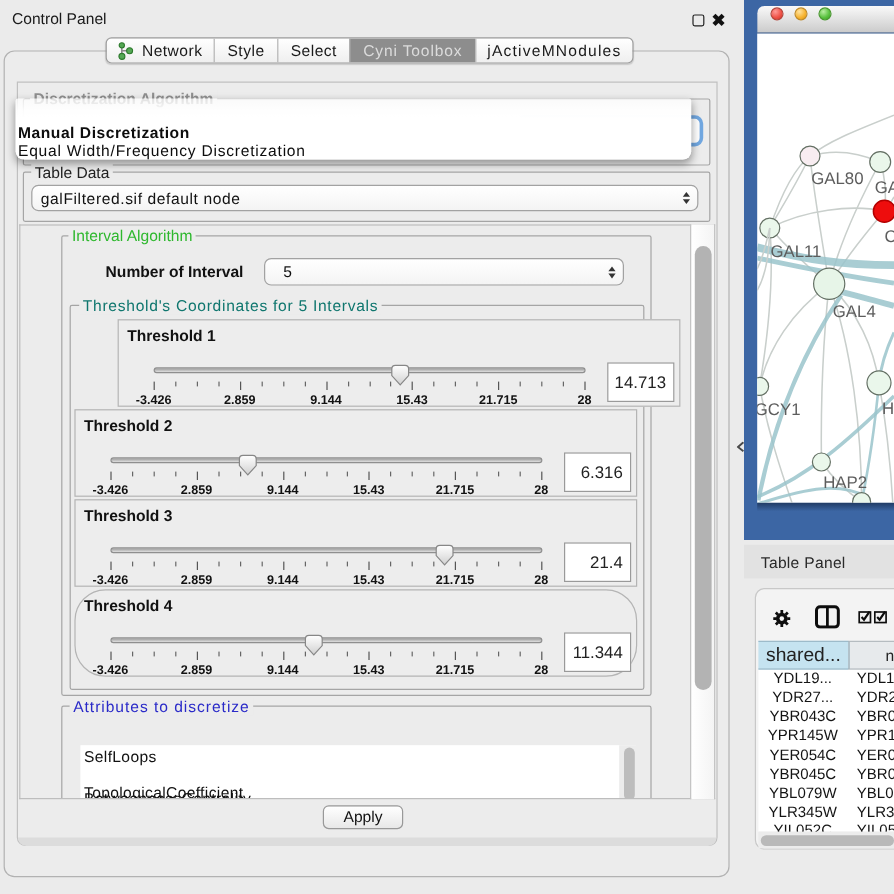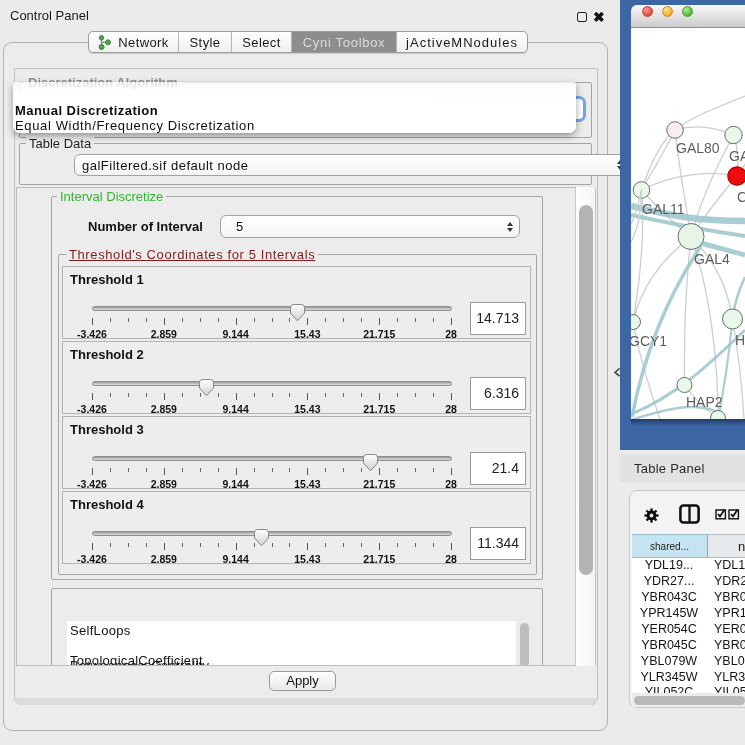--- a/index.html
+++ b/index.html
@@ -60,21 +60,21 @@
 .netwin { left:620px; top:0; width:125px; height:450px; background:#3c66a4; }
 .titlebar { position:absolute; left:11px; top:5px; width:114px; height:23px; background:linear-gradient(#f9f9f9,#cbcbcb); border-bottom:1px solid #8d8d8d; border-radius:6px 0 0 0; }
 .light { position:absolute; top:6px; width:11px; height:11px; border-radius:50%; }
 .canvas { position:absolute; left:11px; top:28px; width:114px; height:391px; background:#ffffff; }
 .canvshadow { position:absolute; left:11px; top:419px; width:114px; height:7px; background:linear-gradient(rgba(10,25,50,0.55),rgba(10,25,50,0)); }
 
 
 .tp-band { left:620px; top:454px; width:125px; height:28px; background:#e2e2e2; }
 .tp-title { left:634px; top:461px; font-size:13px; color:#2a2a2a; letter-spacing:0.25px; }
 .tablebox { left:629px; top:490px; width:130px; height:218px; background:#f3f3f3; border:1px solid #c8c8c8; border-radius:8px; }
-.th1 { left:632px; top:534px; width:75px; height:24px; background:#c5e3f0; border-top:1px solid #9dbbca; border-bottom:1px solid #9dbbca; font-size:10px; color:#222; text-align:center; line-height:23px; }
+.th1 { left:632px; top:534px; width:75px; height:24px; background:#c5e3f0; border-top:1px solid #9dbbca; border-bottom:1px solid #9dbbca; font-size:16px; color:#222; text-align:center; line-height:23px; }
 .th2 { left:707px; top:534px; width:38px; height:24px; background:#e7eaec; border-top:1px solid #b5bcc0; border-bottom:1px solid #b5bcc0; border-left:1px solid #8fa7b4; font-size:13px; color:#222; line-height:23px; padding-left:30px; }
 .trow { position:absolute; width:74px; height:15.9px; font-size:12.5px; color:#141414; text-align:center; line-height:15.9px; left:632px; }
 .trow2 { position:absolute; height:15.9px; font-size:12.5px; color:#141414; line-height:15.9px; left:714px; width:31px; overflow:hidden; }
 .tbodybg { left:632px; top:558px; width:113px; height:135px; background:#ffffff; }
 .hsb { left:634px; top:696px; width:111px; height:9px; background:#b9b9b9; border-radius:6px; }
 </style>
 </head>
 <body>
 <div class="page">
 
@@ -100,47 +100,47 @@
     <div class="seg sel" style="width:105px; letter-spacing:0.7px;">Cyni Toolbox</div>
     <div class="seg" style="width:131px; letter-spacing:1.0px;">jActiveMNodules</div>
   </div>
 
   <div class="grp" style="left:19px; top:82px; width:573px; height:56px;"></div>
   <div class="grplab" style="left:25px; top:75px; color:#8f8f8f; font-weight:bold;">Discretization Algorithm</div>
   <div class="abs" style="left:430px; top:96px; width:156px; height:26px; background:#fff; border:3px solid #71a7e0; border-radius:7px;"></div>
 
   <div class="grp" style="left:19px; top:143px; width:573px; height:42px;"></div>
   <div class="grplab" style="left:26px; top:136px; color:#222;">Table Data</div>
-  <div class="combo" style="left:26px; top:154px; width:556px; height:22px; letter-spacing:0.5px;margin-left:48px;">
+  <div class="combo" style="left:26px; top:154px; width:556px; height:22px; letter-spacing:0.5px;">
     <span class="ctext" style="padding-left:7px;">galFiltered.sif default node</span>
     <span class="arrows">
         <span class="up"></span>
         <span class="dn"></span>
       </span>
   </div>
 
   <div class="abs" style="left:16px; top:187px; width:580px; height:479px; border:1px solid #bdbdbd; border-right:none; overflow:hidden;">
   <div class="abs" style="left:0; top:0; width:558px; height:479px; overflow:hidden;">
 
     <div class="grp" style="left:34px; top:8px; width:492px; height:384px;"></div>
-    <div class="grplab" style="left:40px; top:1px; color:#2eb82e;">Interval Discretize</div>
+    <div class="grplab" style="left:40px; top:1px; color:#2eb82e;">Interval Algorithm</div>
 
     <div class="txt" style="left:71px; top:31px; font-size:13px; font-weight:bold; color:#111;">Number of Interval</div>
     <div class="combo" style="left:203px; top:27px; width:300px; height:23px;">
       <span class="ctext" style="padding-left:15px;">5</span>
       <span class="arrows">
             <span class="up"></span>
             <span class="dn"></span>
           </span>
     </div>
 
     <div class="grp" style="left:41px; top:66px; width:479px; height:321px;"></div>
-    <div class="grplab" style="left:49px; top:59px; color:#7f1d1d; letter-spacing:0.6px;text-decoration:underline;">Threshold's Coordinates for 5 Intervals</div>
-
-    <div class="tpanel" style="top:78px;">
+    <div class="grplab" style="left:49px; top:59px; color:#0f766e; letter-spacing:0.6px;">Threshold's Coordinates for 5 Intervals</div>
+
+    <div class="tpanel" style="top:78px;margin-left:36px;">
           <div class="tlabel">Threshold 1</div>
           <div class="track"></div>
           <div class="ticks">
             <span class="tickM" style="left:0.00px;"></span>
             <span class="tick" style="left:17.95px;"></span>
             <span class="tick" style="left:35.90px;"></span>
             <span class="tick" style="left:53.85px;"></span>
             <span class="tickM" style="left:71.80px;"></span>
             <span class="tick" style="left:89.75px;"></span>
             <span class="tick" style="left:107.70px;"></span>
@@ -255,21 +255,21 @@
             <defs>
               <linearGradient id="tg228" x1="0" y1="0" x2="0" y2="1">
                 <stop offset="0" stop-color="#ffffff"></stop>
                 <stop offset="1" stop-color="#d0d0d0"></stop>
               </linearGradient>
             </defs>
             <path d="M1.5,4.5 Q1.5,1.5 4.5,1.5 H12.5 Q15.5,1.5 15.5,4.5 V10 L8.5,17.8 L1.5,10 Z" fill="url(#tg228)" stroke="#878787" stroke-width="1"></path>
           </svg>
           <div class="vbox">21.4</div>
         </div>
-    <div class="tpanel" style="top:303px;">
+    <div class="tpanel" style="top:303px;border-radius:26px;">
           <div class="tlabel">Threshold 4</div>
           <div class="track"></div>
           <div class="ticks">
             <span class="tickM" style="left:0.00px;"></span>
             <span class="tick" style="left:17.95px;"></span>
             <span class="tick" style="left:35.90px;"></span>
             <span class="tick" style="left:53.85px;"></span>
             <span class="tickM" style="left:71.80px;"></span>
             <span class="tick" style="left:89.75px;"></span>
             <span class="tick" style="left:107.70px;"></span>
@@ -300,20 +300,21 @@
                 <stop offset="0" stop-color="#ffffff"></stop>
                 <stop offset="1" stop-color="#d0d0d0"></stop>
               </linearGradient>
             </defs>
             <path d="M1.5,4.5 Q1.5,1.5 4.5,1.5 H12.5 Q15.5,1.5 15.5,4.5 V10 L8.5,17.8 L1.5,10 Z" fill="url(#tg303)" stroke="#878787" stroke-width="1"></path>
           </svg>
           <div class="vbox">11.344</div>
         </div>
 
     <div class="grp" style="left:34px; top:400px; width:492px; height:90px;"></div>
+    <div class="grplab" style="left:41px; top:393px; color:#2a2ac8; letter-spacing:0.8px;">Attributes to discretize</div>
     <div class="abs" style="left:50px; top:433px; width:463px; height:46px; background:#ffffff;">
       <div class="txt" style="left:3px; top:2px; font-size:13px; color:#111; letter-spacing:0.3px;">SelfLoops</div>
       <div class="txt" style="left:3px; top:19.5px; font-size:13px; color:#111; letter-spacing:0.3px;margin-top:12px;">TopologicalCoefficient</div>
       <div class="txt" style="left:3px; top:37px; font-size:13px; color:#111; letter-spacing:0.3px;">BetweennessCentrality</div>
       <div class="abs" style="left:449px; top:0px; width:14px; height:46px; background:#ececec;"></div>
       <div class="abs" style="left:453px; top:2px; width:8.5px; height:44px; background:#bdbdbd; border-radius:4.5px;"></div>
     </div>
   </div>
   </div>
 

